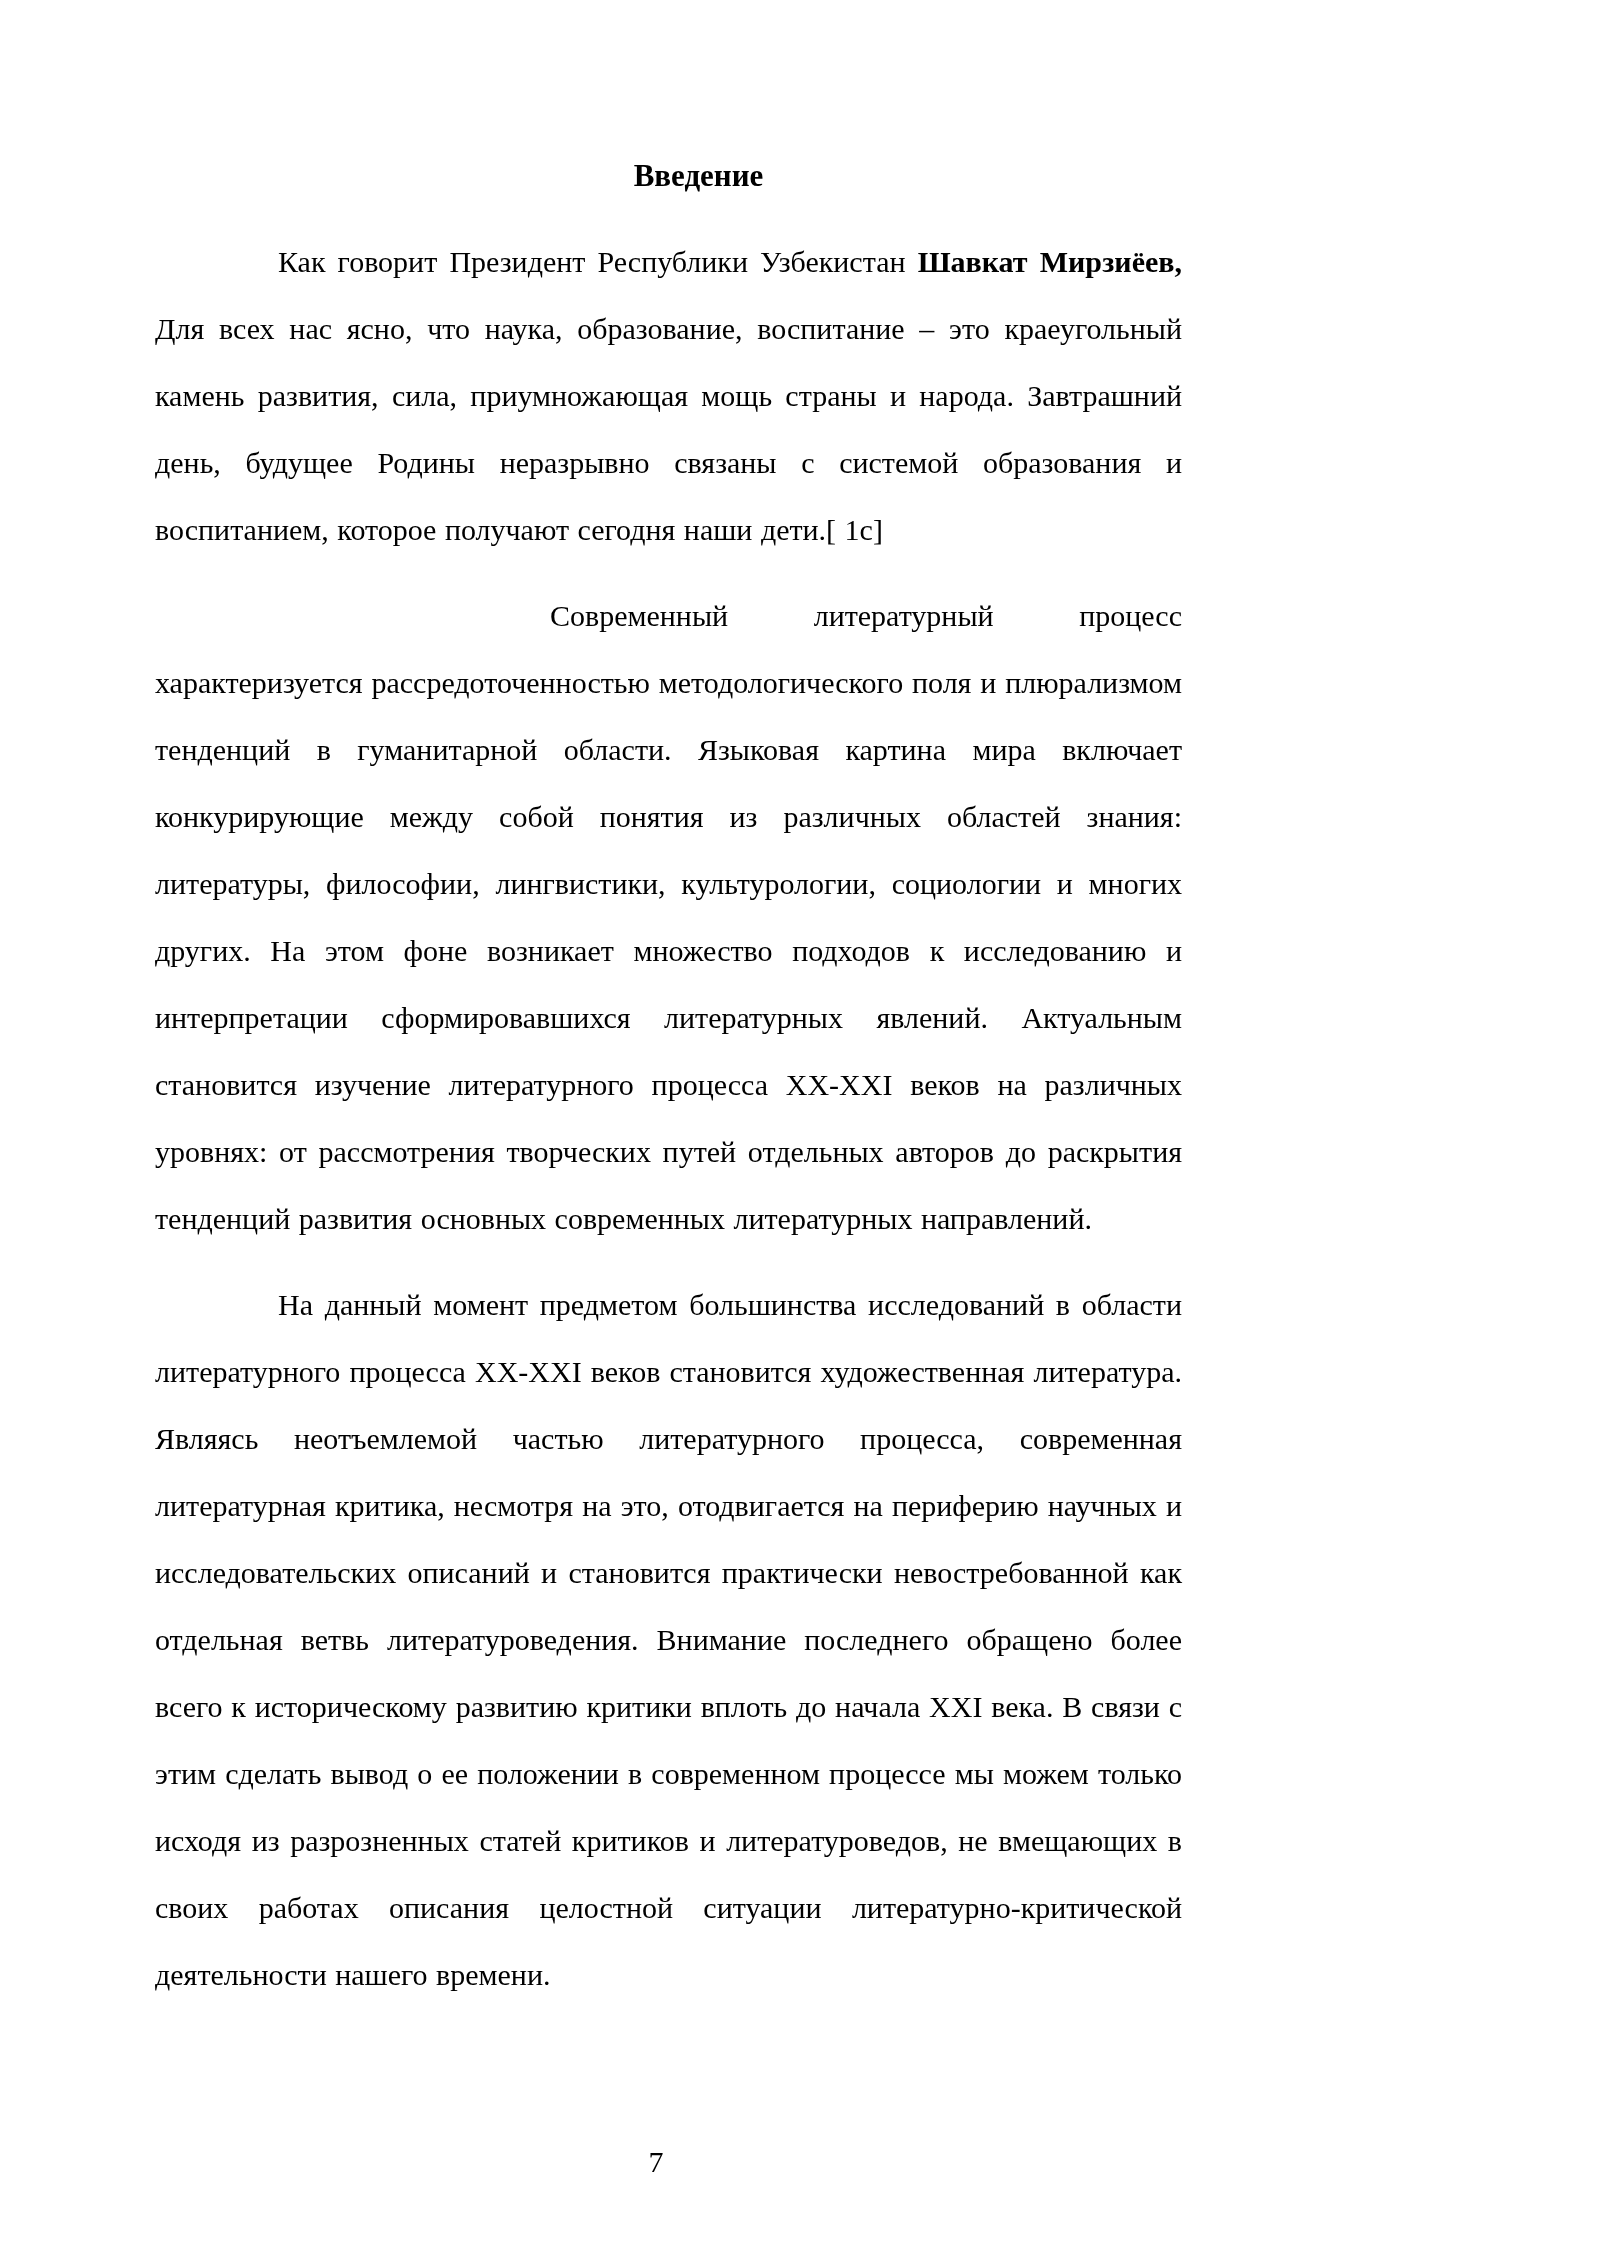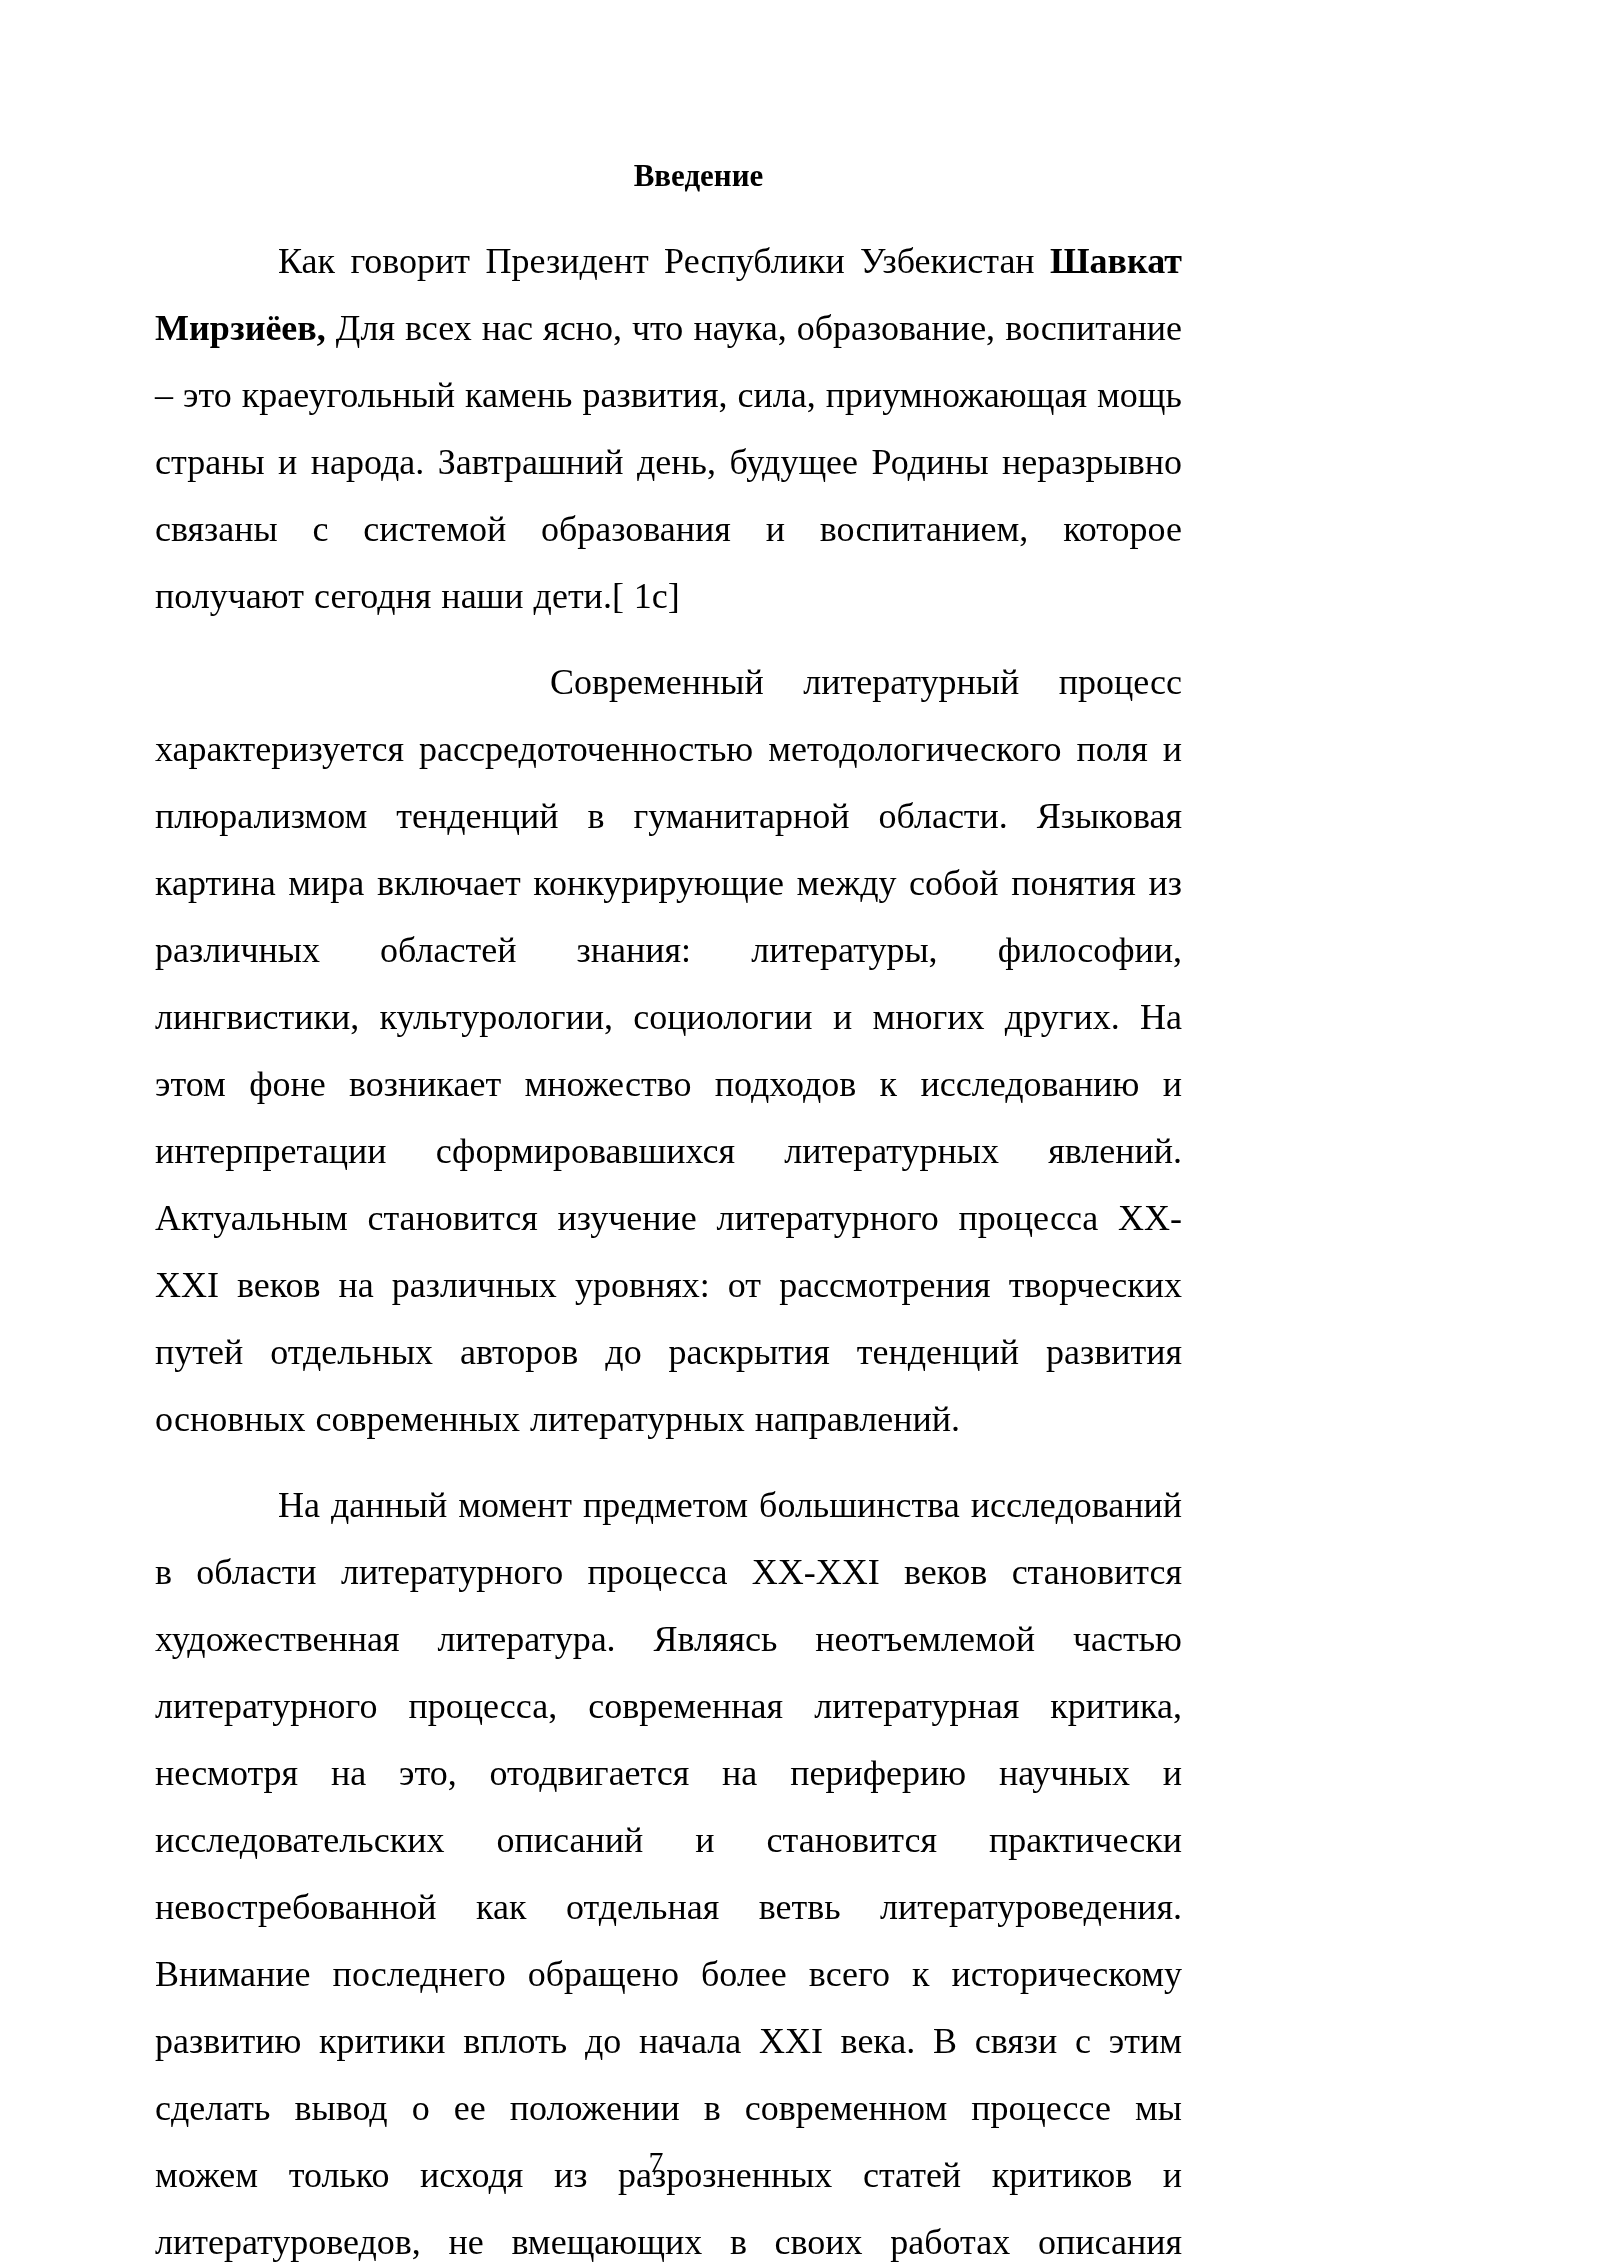--- a/index.html
+++ b/index.html
@@ -24,21 +24,21 @@
     padding: 142px 130px 0 155px;
   }
   .doc-title {
     font-size: 31px;
     font-weight: bold;
     text-align: center;
     line-height: 67px;
     margin: 0 0 0 60px;
   }
   .doc-paragraph {
-    font-size: 36px;
+    font-size: 30px;
     line-height: 67px;
     text-align: justify;
     margin: 19px 0 0 0;
     word-spacing: 1px;
   }
   .doc-paragraph.indent-normal { text-indent: 123px; }
   .doc-paragraph.indent-large  { text-indent: 395px; }
   .doc-paragraph b { font-weight: bold; }
   .page-number {
     position: absolute;

